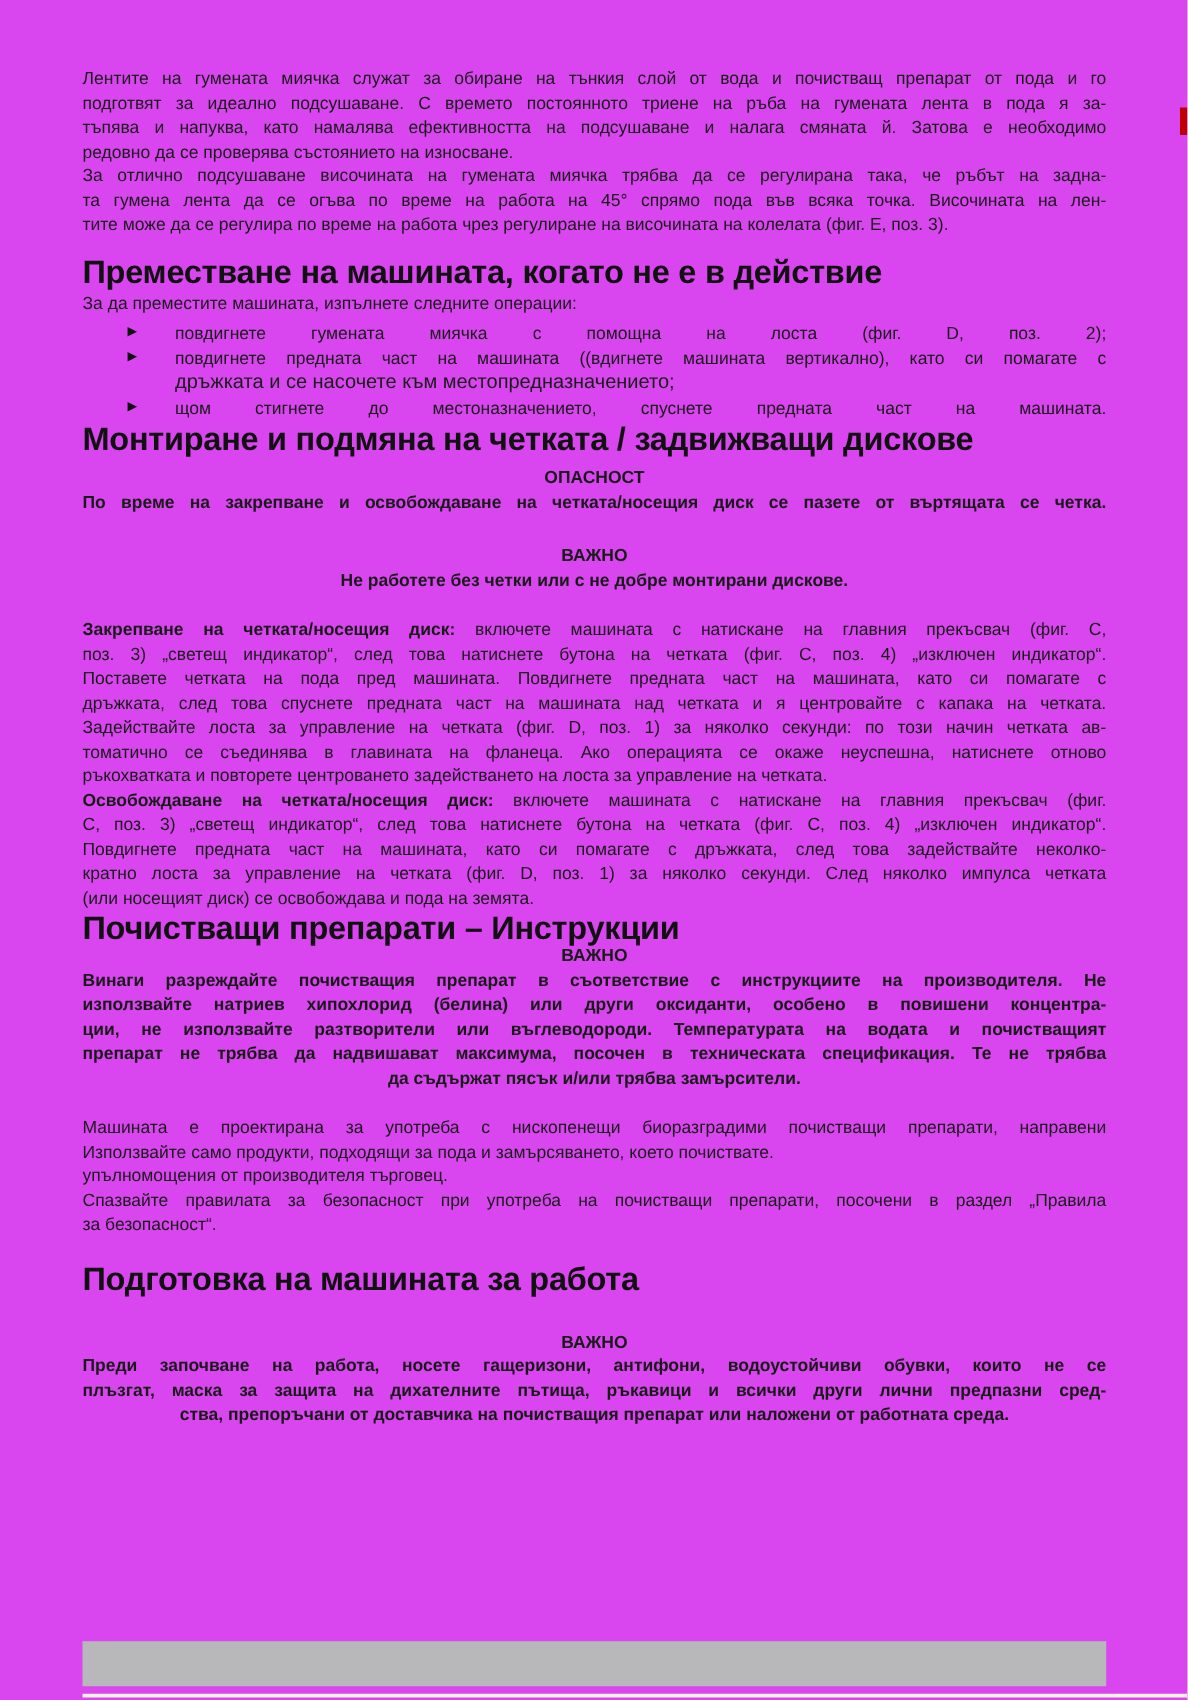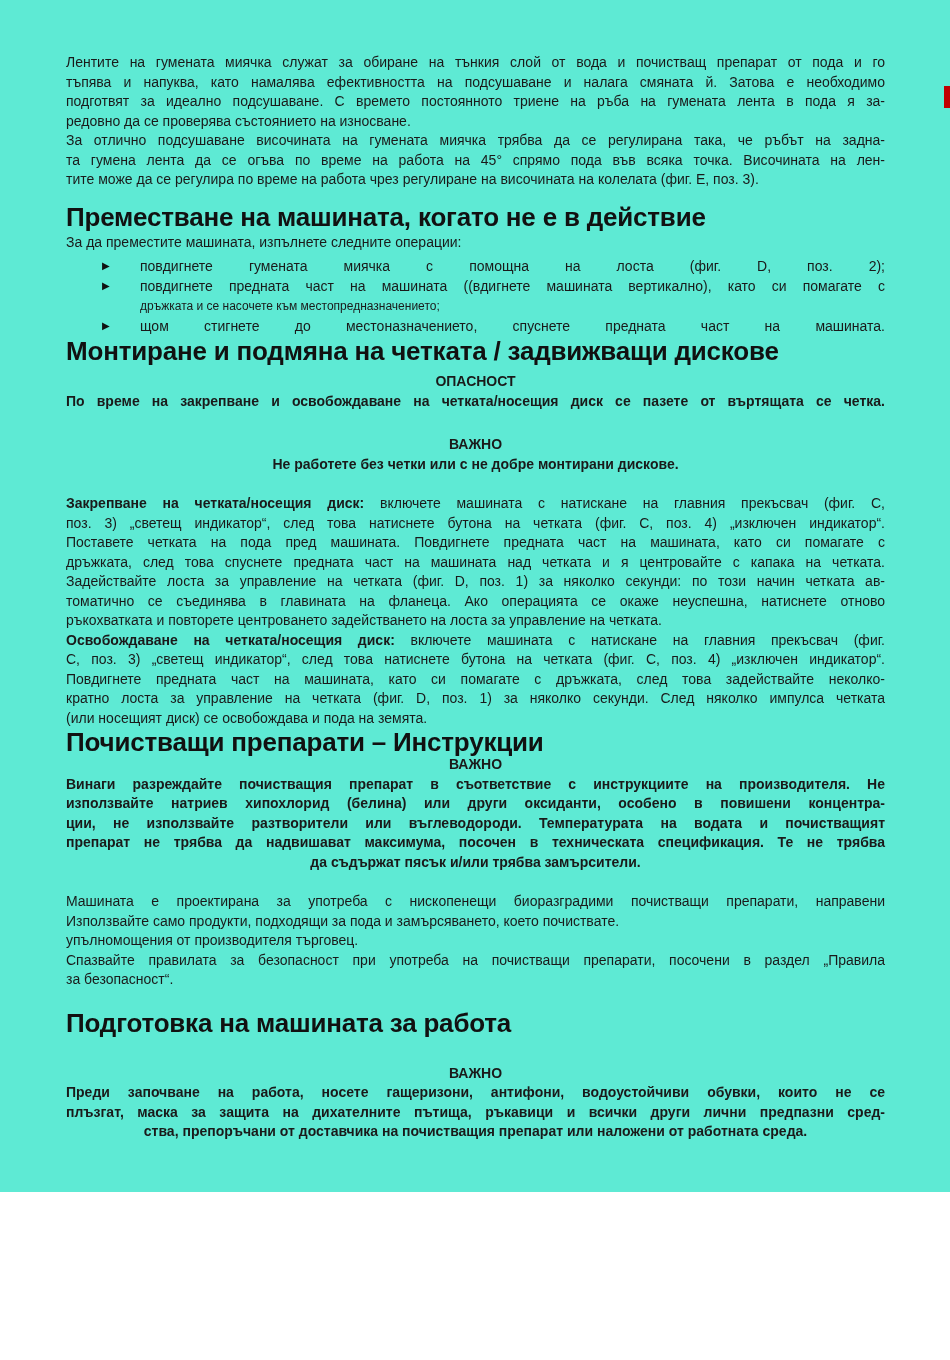--- a/index.html
+++ b/index.html
@@ -1,19 +1,19 @@
 <!DOCTYPE html>
 <html><head>
 <meta charset="utf-8">
 <style>
   html,body { margin:0; padding:0; background:#ffffff; }
   .page {
     position:relative;
-    width:950px; height:1192px;
-    background:#5eead4;
+    width:950px; height:1360px;
+    background:#d946ef;
     font-family:"Liberation Sans", sans-serif;
     color:#1a1a1a;
     overflow:hidden;
   }
   .content { position:absolute; left:66px; top:0; width:819px; }
 
   .t  { font-size:14px; line-height:19.5px; }
   .j  { text-align:justify; text-align-last:justify; }
   .l  { text-align:left; }
   .c  { text-align:center; }
@@ -22,21 +22,21 @@
   .h { font-size:26px; font-weight:bold; line-height:26px; letter-spacing:-0.2px; color:#111; }
 
   .lead-line { margin-top:3px; }
 
   .bullets { margin-top:4px; }
   .bullet-line { position:relative; padding-left:74px; font-size:14px; line-height:20px; }
   .bullet-line .marker {
     position:absolute; left:36px; top:0;
     font-size:10px; line-height:20px; color:#111;
   }
-  .bullet-cont { padding-left:74px; font-size:12px; line-height:20px; }
+  .bullet-cont { padding-left:74px; font-size:16px; line-height:20px; }
 
   .sp8  { margin-top:8px; }
   .sp14 { margin-top:14px; }
   .sp20 { margin-top:20px; }
   .sp24 { margin-top:24px; }
   .sp28 { margin-top:28px; }
 
   .intro { margin-top:53px; }
 
   .footer-bar {
@@ -56,22 +56,22 @@
   }
 </style>
 </head>
 <body>
 
 <div class="page">
   <div class="content">
 
     <div class="intro">
       <div class="t j">Лентите на гумената миячка служат за обиране на тънкия слой от вода и почистващ препарат от пода и го</div>
+      <div class="t j">подготвят за идеално подсушаване. С времето постоянното триене на ръба на гумената лента в пода я за-</div>
       <div class="t j">тъпява и напуква, като намалява ефективността на подсушаване и налага смяната й. Затова е необходимо</div>
-      <div class="t j">подготвят за идеално подсушаване. С времето постоянното триене на ръба на гумената лента в пода я за-</div>
       <div class="t l">редовно да се проверява състоянието на износване.</div>
       <div class="t j">За отлично подсушаване височината на гумената миячка трябва да се регулирана така, че ръбът на задна-</div>
       <div class="t j">та гумена лента да се огъва по време на работа на 45° спрямо пода във всяка точка. Височината на лен-</div>
       <div class="t l">тите може да се регулира по време на работа чрез регулиране на височината на колелата (фиг. Е, поз. 3).</div>
     </div>
 
     <div class="sp14 h">Преместване на машината, когато не е в действие</div>
     <div class="t l lead-line">За да преместите машината, изпълнете следните операции:</div>
     <div class="bullets">
       <div class="bullet-line j">

